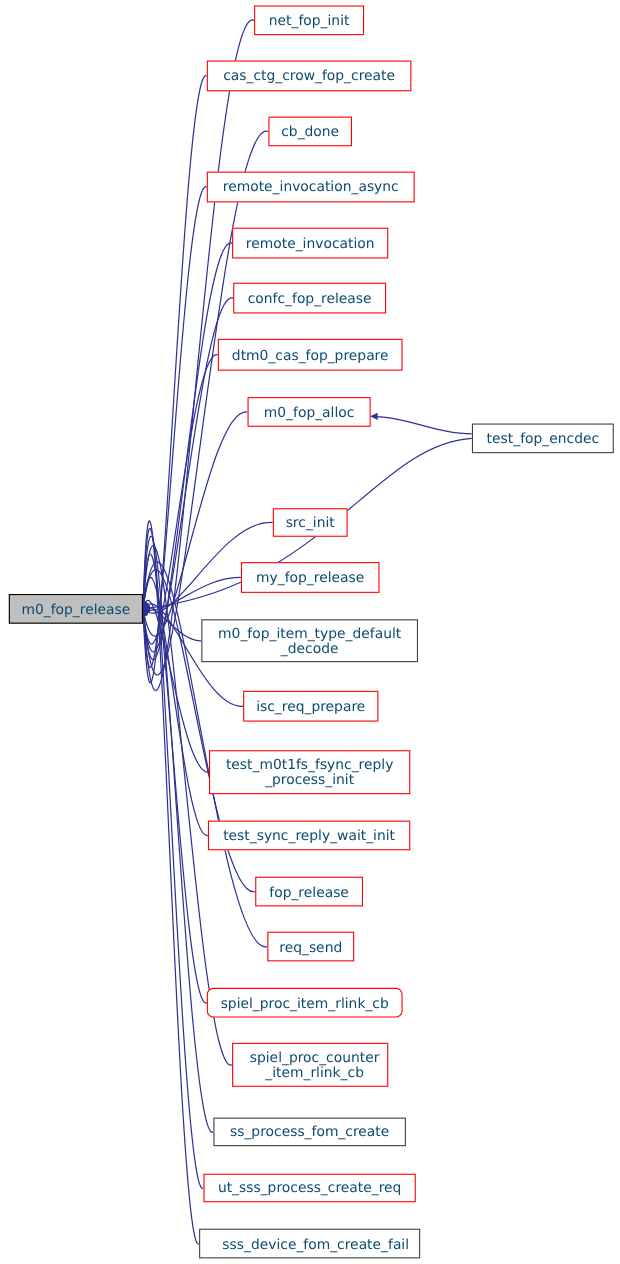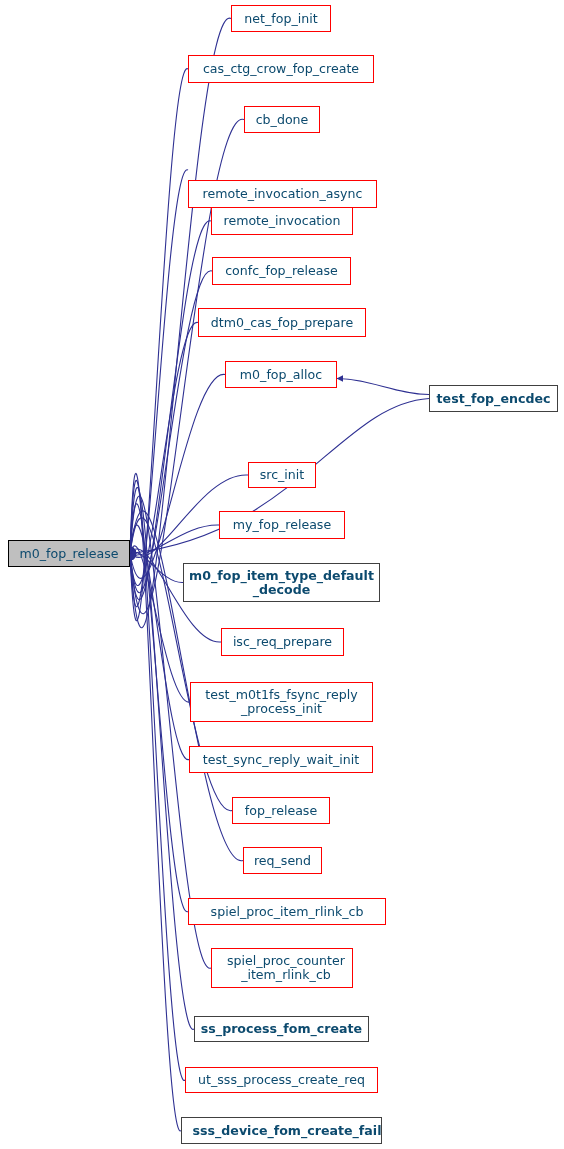--- a/index.html
+++ b/index.html
@@ -36,21 +36,20 @@
     border: 1px solid #ff0000;
     color: #0c4a6e;
     font-size: 12.6px;
     line-height: 14px;
     white-space: pre;
     letter-spacing: 0px;
     z-index: 5;
   }
   .node.black {
     border: 1px solid #404040;
-    font-weight: bold;
   }
   .node.center {
     background: #bfbfbf;
     border: 1px solid #000000;
   }
 </style>
 </head>
 <body>
 
 <div id="canvas">
@@ -82,36 +81,36 @@
       <path d="M 211 968 C 176.98000000000002 984.58, 147.82 296.51, 130 553.5" fill="none" stroke="#2e3092" stroke-width="1.1" marker-end="url(#arrowhead)"></path>
       <path d="M 194 1029 C 167.12 1048.02, 144.08 258.69, 130 553.5" fill="none" stroke="#2e3092" stroke-width="1.1" marker-end="url(#arrowhead)"></path>
       <path d="M 185 1080 C 161.9 1101.06, 142.1 227.07, 130 553.5" fill="none" stroke="#2e3092" stroke-width="1.1" marker-end="url(#arrowhead)"></path>
       <path d="M 181 1130.5 C 159.58 1153.58, 141.22 195.76, 130 553.5" fill="none" stroke="#2e3092" stroke-width="1.1" marker-end="url(#arrowhead)"></path>
     </svg>
   <div id="node-layer">
       <div class="node center" style="left: 8px; top: 540px; width: 122px; height: 27px;"><span>m0_fop_release</span></div>
       <div class="node" style="left: 231px; top: 5px; width: 100px; height: 27px;"><span>net_fop_init</span></div>
       <div class="node" style="left: 188px; top: 55px; width: 186px; height: 28px;"><span>cas_ctg_crow_fop_create</span></div>
       <div class="node" style="left: 244px; top: 106px; width: 76px; height: 27px;"><span>cb_done</span></div>
-      <div class="node" style="left: 188px; top: 156px; width: 189px; height: 28px; margin-top: 24px;"><span>remote_invocation_async</span></div>
+      <div class="node" style="left: 188px; top: 156px; width: 189px; height: 28px;"><span>remote_invocation_async</span></div>
       <div class="node" style="left: 211px; top: 207px; width: 142px; height: 28px; align-items: center;"><span>remote_invocation</span></div>
       <div class="node" style="left: 212px; top: 257px; width: 139px; height: 28px;"><span>confc_fop_release</span></div>
       <div class="node" style="left: 198px; top: 308px; width: 168px; height: 29px;"><span>dtm0_cas_fop_prepare</span></div>
       <div class="node" style="left: 225px; top: 361px; width: 112px; height: 27px;"><span>m0_fop_alloc</span></div>
       <div class="node black" style="left: 429px; top: 385px; width: 129px; height: 27px;"><span>test_fop_encdec</span></div>
       <div class="node" style="left: 248px; top: 462px; width: 68px; height: 26px;"><span>src_init</span></div>
       <div class="node" style="left: 219px; top: 511px; width: 126px; height: 28px;"><span>my_fop_release</span></div>
       <div class="node black" style="left: 183px; top: 563px; width: 197px; height: 39px;"><span>m0_fop_item_type_default
 _decode</span></div>
       <div class="node" style="left: 221px; top: 628px; width: 123px; height: 28px;"><span>isc_req_prepare</span></div>
       <div class="node" style="left: 190px; top: 682px; width: 183px; height: 40px;"><span>test_m0t1fs_fsync_reply
 _process_init</span></div>
       <div class="node" style="left: 189px; top: 746px; width: 184px; height: 27px;"><span>test_sync_reply_wait_init</span></div>
       <div class="node" style="left: 232px; top: 797px; width: 98px; height: 27px;"><span>fop_release</span></div>
       <div class="node" style="left: 243px; top: 847px; width: 79px; height: 27px;"><span>req_send</span></div>
-      <div class="node" style="left: 188px; top: 898px; width: 198px; height: 27px;"><span>spiel_proc_item_rlink_cb</span></div>
+      <div class="node" style="left: 188px; top: 898px; width: 178px; height: 27px; border-radius: 6px;"><span>spiel_proc_item_rlink_cb</span></div>
       <div class="node" style="left: 211px; top: 948px; width: 142px; height: 40px; padding-left: 8px;"><span>spiel_proc_counter
 _item_rlink_cb</span></div>
       <div class="node black" style="left: 194px; top: 1016px; width: 175px; height: 26px;"><span>ss_process_fom_create</span></div>
       <div class="node" style="left: 185px; top: 1067px; width: 193px; height: 26px;"><span>ut_sss_process_create_req</span></div>
       <div class="node black" style="left: 181px; top: 1117px; width: 201px; height: 27px; padding-left: 11px;"><span>sss_device_fom_create_fail</span></div>
     </div>
 </div>
 
 </body></html>

